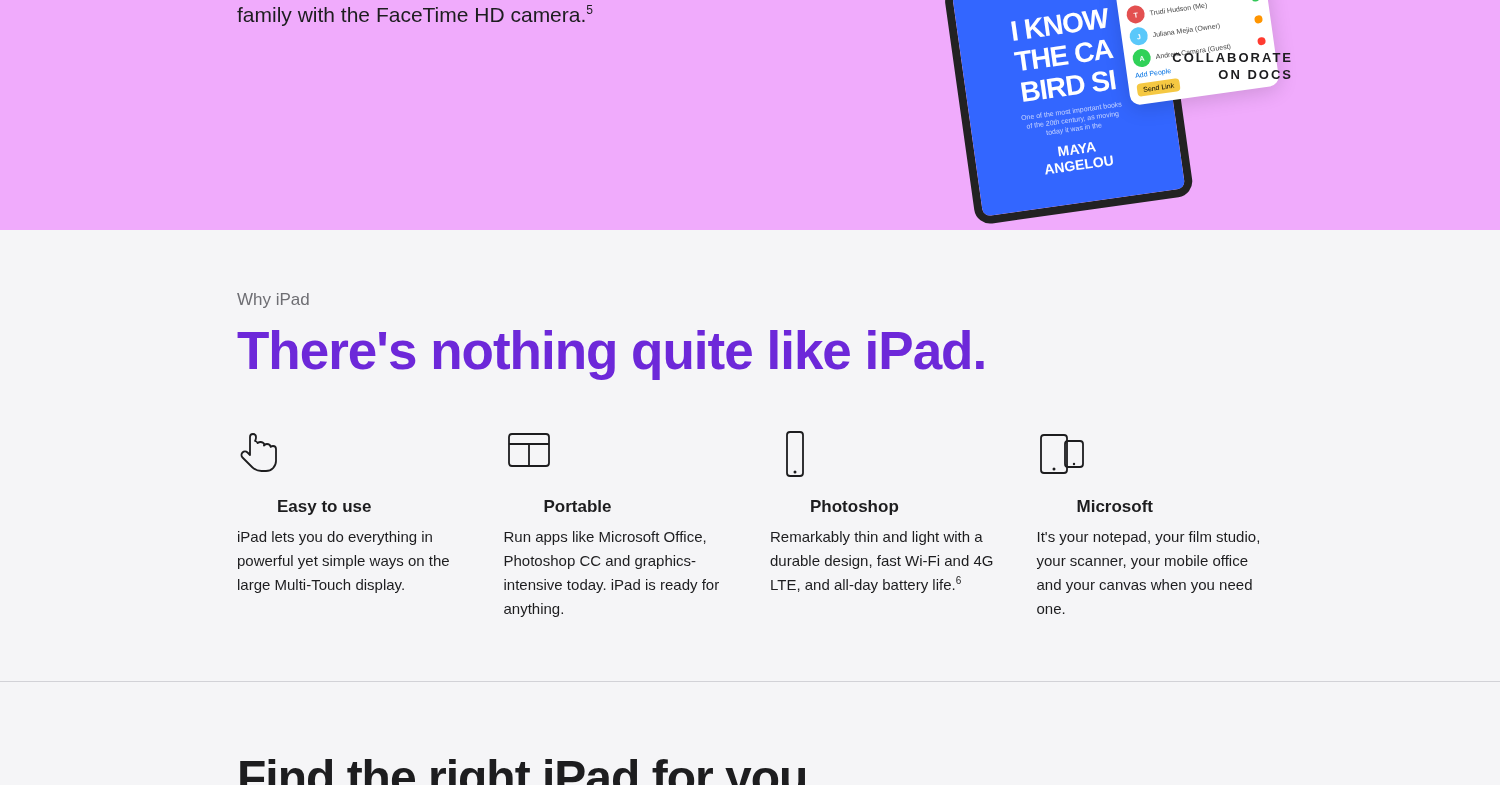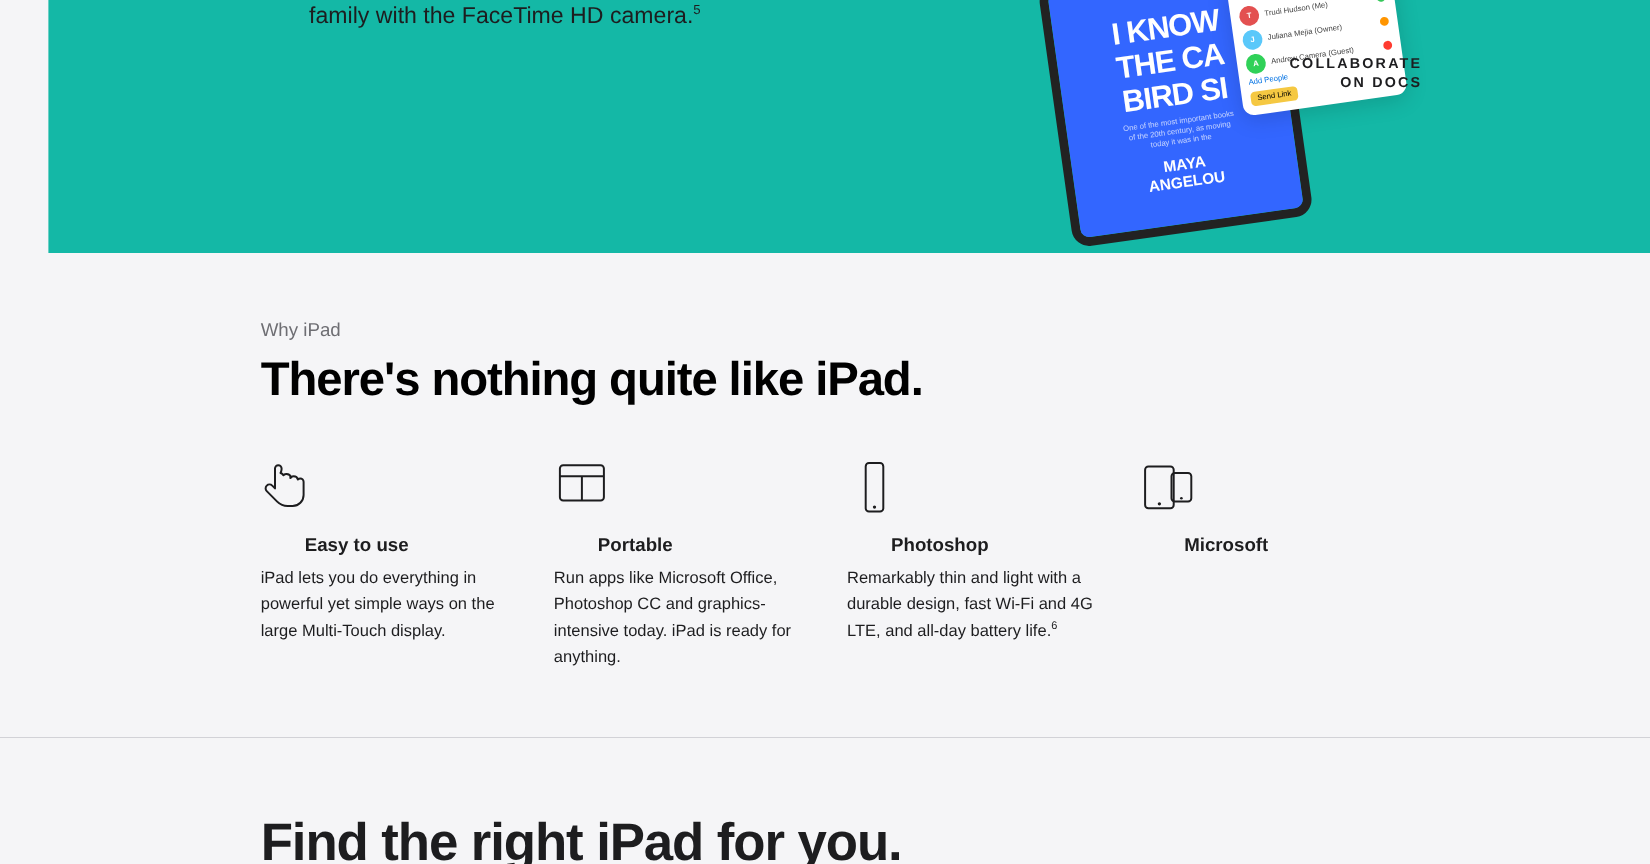--- a/index.html
+++ b/index.html
@@ -5,25 +5,24 @@
     * { margin: 0; padding: 0; box-sizing: border-box; }
     body {
       font-family: -apple-system, BlinkMacSystemFont, 'SF Pro Display', 'SF Pro Text', 'Helvetica Neue', Arial, sans-serif;
       background: #f5f5f7;
       width: 1500px;
       overflow-x: hidden;
     }
 
     
     .top-section {
-      background: #14b8a6;
+      background: #f0abfc;
       position: relative;
       height: 230px;
       overflow: hidden;
-      margin-left: 44px;
     }
 
     .top-text {
       position: absolute;
       left: 237px;
       top: 0;
       font-size: 21px;
       color: #1d1d1f;
       font-weight: 400;
       line-height: 1.4;
@@ -190,23 +189,23 @@
     }
 
     .why-label {
       font-size: 17px;
       color: #6e6e73;
       font-weight: 400;
       margin-bottom: 12px;
     }
 
     .why-headline {
-      font-size: 43px;
+      font-size: 53px;
       font-weight: 700;
-      color: #000000;
+      color: #6d28d9;
       letter-spacing: -1px;
       margin-bottom: 50px;
       line-height: 1.08;
     }
 
     .features-grid {
       display: grid;
       grid-template-columns: repeat(4, 1fr);
       gap: 40px;
     }
@@ -364,20 +363,23 @@
       <div class="feature-icon">
         <svg viewBox="0 0 50 50" fill="none" xmlns="http://www.w3.org/2000/svg">
 
           <rect x="4" y="6" width="26" height="38" rx="3" stroke="#1d1d1f" stroke-width="1.8"></rect>
           <circle cx="17" cy="40" r="1.5" fill="#1d1d1f"></circle>
           <rect x="28" y="12" width="18" height="26" rx="3" stroke="#1d1d1f" stroke-width="1.8"></rect>
           <circle cx="37" cy="35" r="1.2" fill="#1d1d1f"></circle>
         </svg>
       </div>
       <div class="feature-title">Microsoft</div>
+      <div class="feature-desc">
+        <span>It's your notepad, your film studio, your scanner, your mobile office and your canvas when you need one.</span>
+      </div>
     </div>
 
   </div>
 </div>
 
 <div class="section-divider"></div>
 
 <div class="find-section">
   <h2 class="find-headline">Find the right iPad for you.</h2>
 </div>

